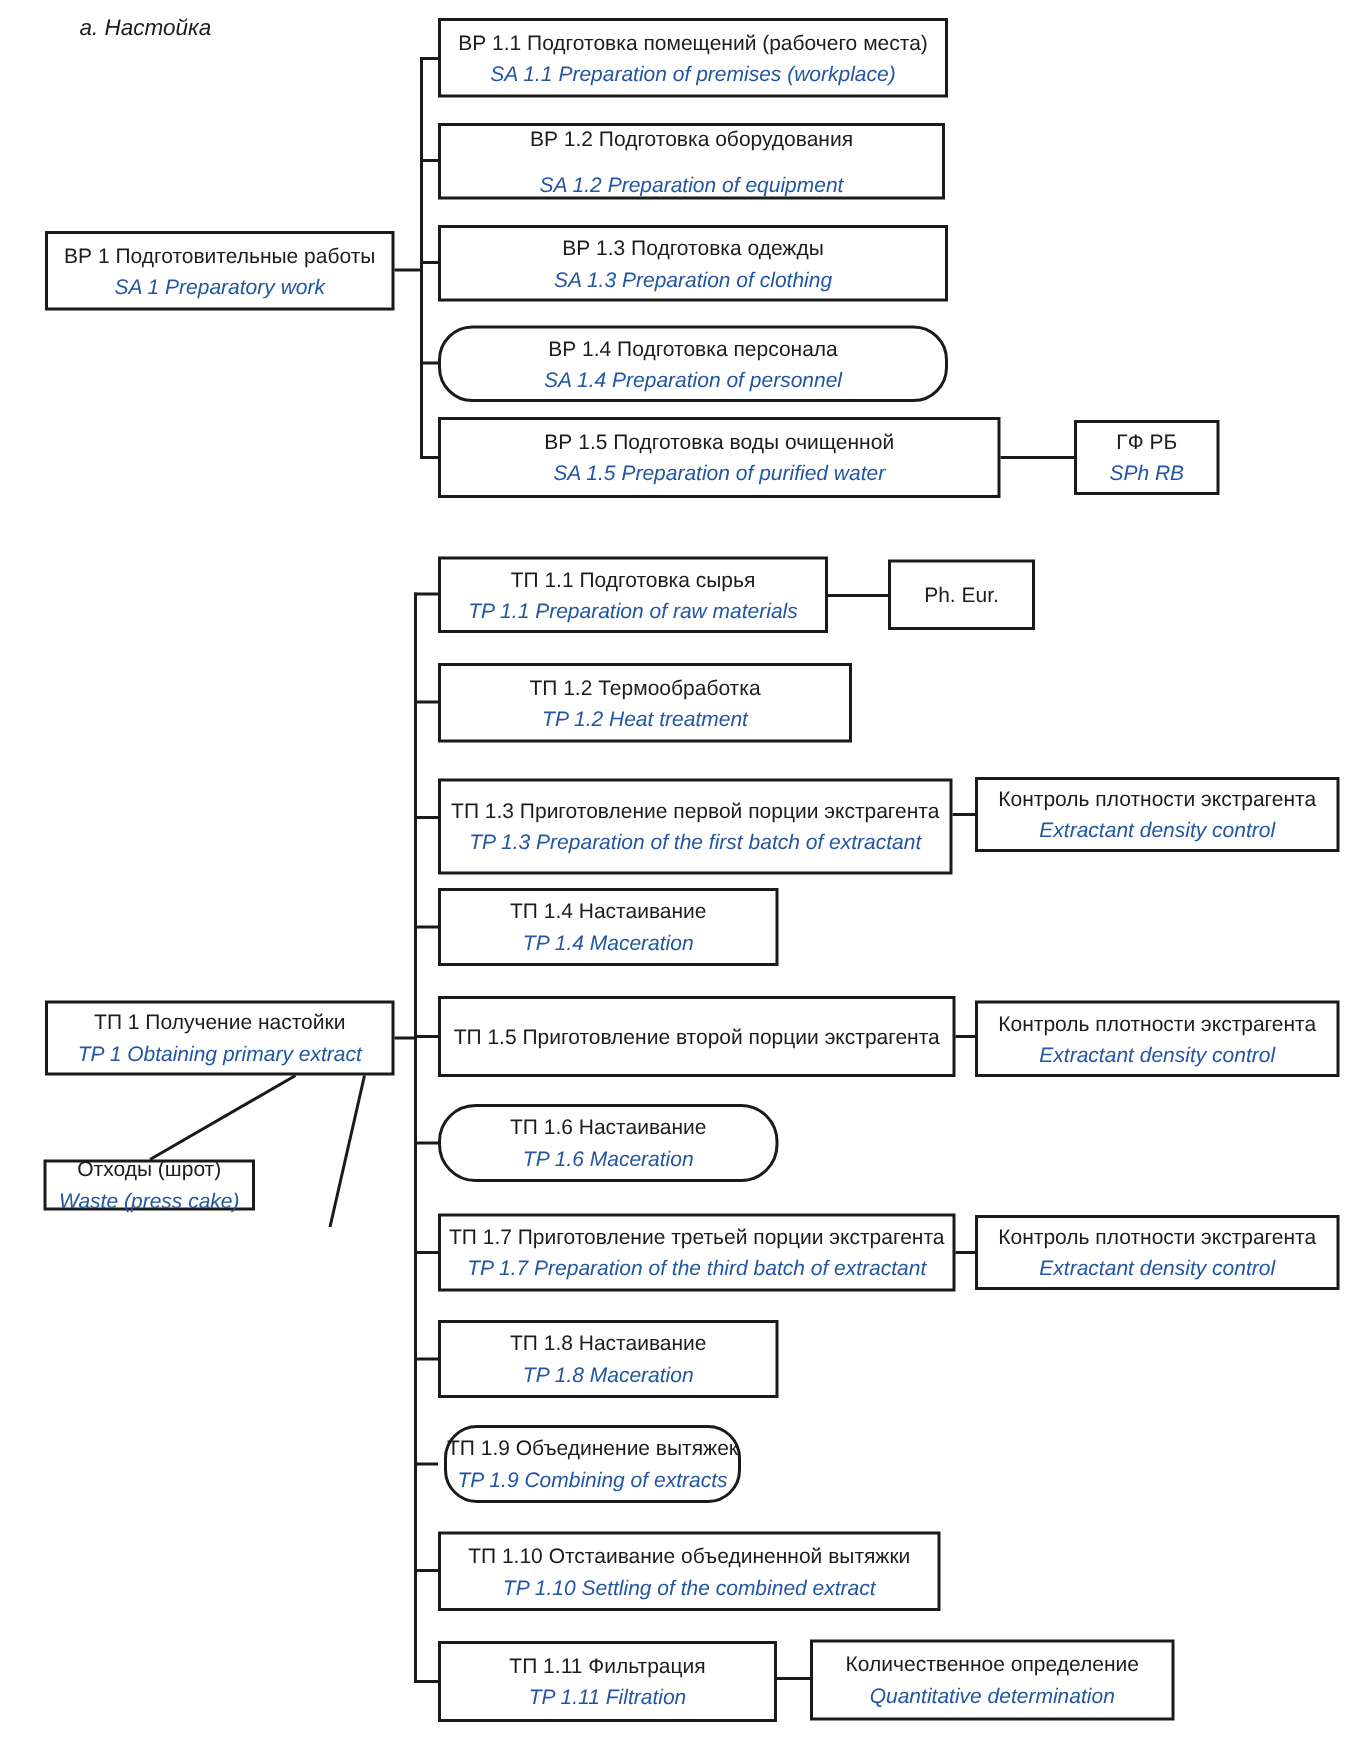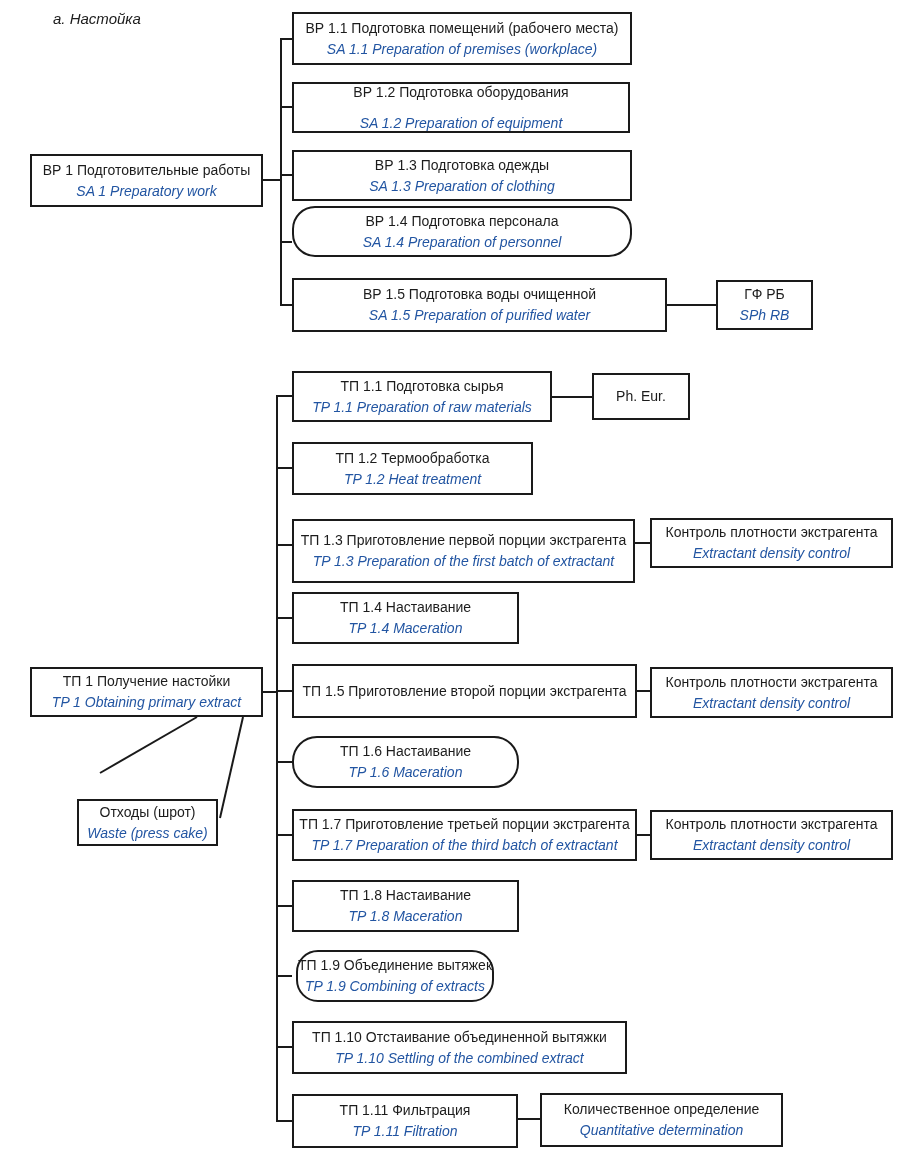--- a/index.html
+++ b/index.html
@@ -43,21 +43,21 @@
   <div class="bx" style="left:292px;top:82px;width:338px;height:51px;gap:10px;">
     <span class="ru">ВР 1.2 Подготовка оборудования</span>
     <span class="en">SA 1.2 Preparation of equipment</span>
   </div>
 
   <div class="bx" style="left:292px;top:150px;width:340px;height:51px;">
     <span class="ru">ВР 1.3 Подготовка одежды</span>
     <span class="en">SA 1.3 Preparation of clothing</span>
   </div>
 
-  <div class="bx" style="left:292px;top:206px;width:340px;height:51px;border-radius:23px;">
+  <div class="bx" style="left:292px;top:217px;width:340px;height:51px;border-radius:23px;">
     <span class="ru">ВР 1.4 Подготовка персонала</span>
     <span class="en">SA 1.4 Preparation of personnel</span>
   </div>
 
   <div class="bx" style="left:292px;top:278px;width:375px;height:54px;">
     <span class="ru">ВР 1.5 Подготовка воды очищенной</span>
     <span class="en">SA 1.5 Preparation of purified water</span>
   </div>
 
   <div class="bx" style="left:716px;top:280px;width:97px;height:50px;">
@@ -72,36 +72,36 @@
   <div class="ln" style="left:280px;top:174px;width:12px;height:2px;"></div>
   <div class="ln" style="left:280px;top:241px;width:12px;height:2px;"></div>
   <div class="ln" style="left:280px;top:304px;width:12px;height:2px;"></div>
   <div class="ln" style="left:667px;top:304px;width:49px;height:2px;"></div>
 
   <div class="bx" style="left:30px;top:667px;width:233px;height:50px;">
     <span class="ru">ТП 1 Получение настойки</span>
     <span class="en">TP 1 Obtaining primary extract</span>
   </div>
 
-  <div class="bx" style="left:29px;top:799px;width:141px;height:47px;margin-left:48px;">
+  <div class="bx" style="left:29px;top:773px;width:141px;height:34px;">
     <span class="ru">Отходы (шрот)</span>
     <span class="en">Waste (press cake)</span>
   </div>
 
 
   <div class="bx" style="left:292px;top:371px;width:260px;height:51px;">
     <span class="ru">ТП 1.1 Подготовка сырья</span>
     <span class="en">TP 1.1 Preparation of raw materials</span>
   </div>
 
   <div class="bx" style="left:592px;top:373px;width:98px;height:47px;">
     <span class="ru">Ph. Eur.</span>
   </div>
 
-  <div class="bx" style="left:292px;top:442px;width:241px;height:53px;">
+  <div class="bx" style="left:292px;top:442px;width:276px;height:53px;">
     <span class="ru">ТП 1.2 Термообработка</span>
     <span class="en">TP 1.2 Heat treatment</span>
   </div>
 
   <div class="bx" style="left:292px;top:519px;width:343px;height:64px;">
     <span class="ru">ТП 1.3 Приготовление первой порции экстрагента</span>
     <span class="en">TP 1.3 Preparation of the first batch of extractant</span>
   </div>
 
   <div class="bx" style="left:650px;top:518px;width:243px;height:50px;">

